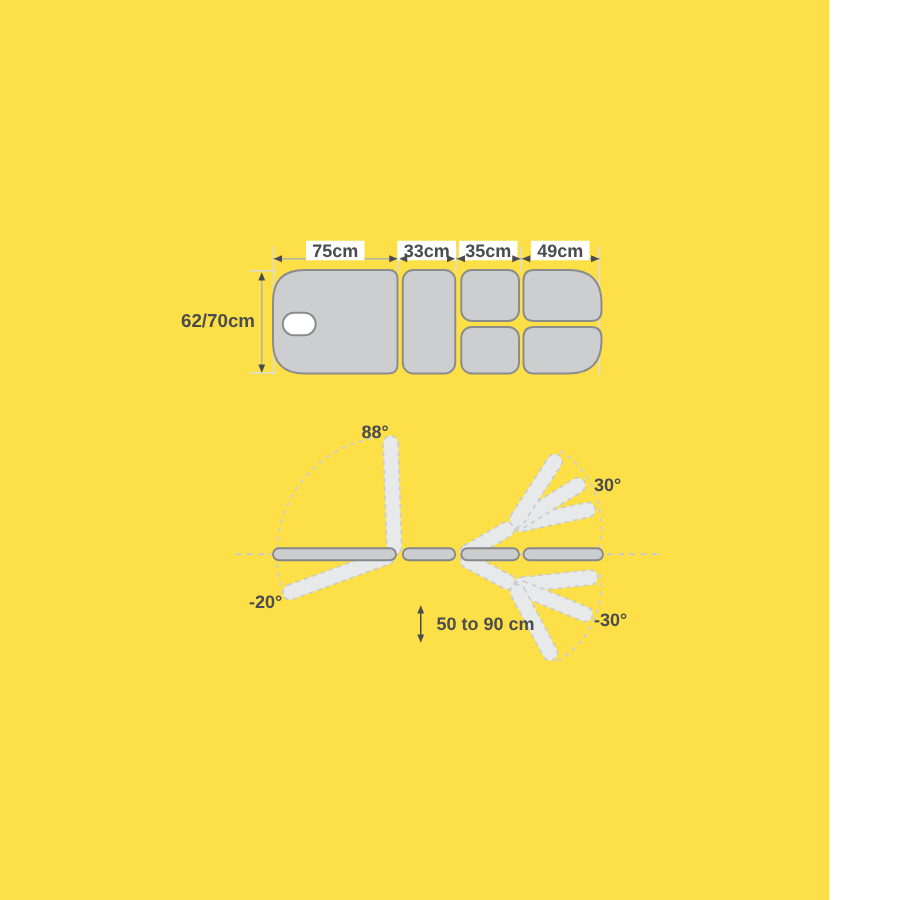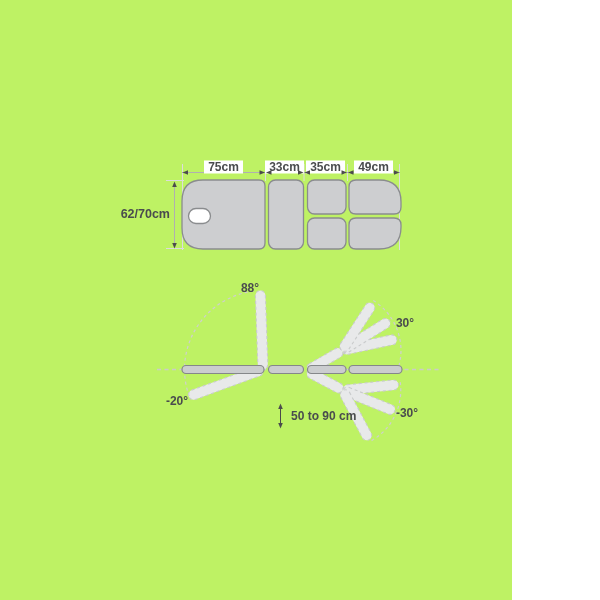--- a/index.html
+++ b/index.html
@@ -1,19 +1,19 @@
 <!DOCTYPE html>
 <html><head>
 <meta charset="utf-8">
 <style>
   html,body{margin:0;padding:0;background:#fff;}
   .canvas{
     position:relative;
-    width:512px;height:600px;
-    background:#bef264;
+    width:553px;height:600px;
+    background:#fde047;
     font-family:"Liberation Sans", sans-serif;
     overflow:hidden;
   }
   svg{position:absolute;left:0;top:0;}
   text{
     font-family:"Liberation Sans", sans-serif;
     font-weight:600;
     fill:#4a4c4e;
   }
   .dim-label{font-size:12px;}

